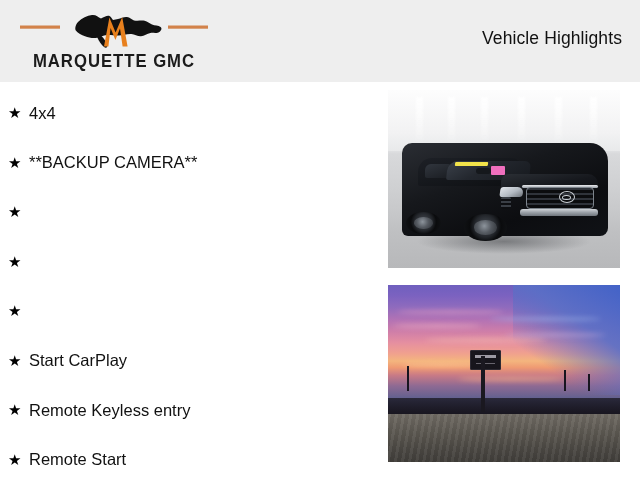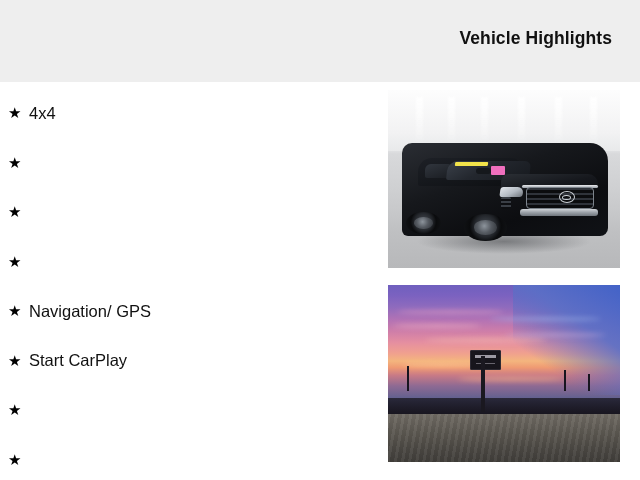--- a/index.html
+++ b/index.html
@@ -51,24 +51,24 @@
     font-size: 19px;
     letter-spacing: 1.1px;
     color: #1b1b1b;
     transform: scaleX(0.88);
     transform-origin: center center;
     white-space: nowrap;
   }
 
   .page-title {
     position: absolute;
-    right: 28px;
+    right: 18px;
     top: 28px;
     font-size: 17.5px;
-    font-weight: bold;
+    font-weight: normal;
     color: #111111;
     letter-spacing: 0.1px;
     white-space: nowrap;
   }
 
   
   .features {
     position: absolute;
     left: 0;
     top: 88px;
@@ -416,59 +416,112 @@
     position: absolute;
     width: 2px;
     background: #17151f;
   }
 </style>
 </head>
 <body>
 
 <div class="header">
 
+  <div class="logo-block">
+
+    <div class="logo-mark">
+      <svg viewBox="0 0 200 44" width="200" height="44" xmlns="http://www.w3.org/2000/svg">
+
+        <rect x="6" y="19.5" width="40" height="3.2" fill="#d2824a"></rect>
+
+        <rect x="154" y="19.5" width="40" height="3.2" fill="#d2824a"></rect>
+
+        <path fill="#111111" d="M64 16
+          C 68 12, 73 9.5, 78 9
+          C 82 8.6, 84 11, 87 12.5
+          C 90 11, 92.5 9.4, 95 9.8
+          C 97 10.2, 97.6 12.6, 99 14
+          L 104 13
+          C 107 12.2, 110 10.6, 113 11
+          C 116 11.4, 117.4 13.6, 120 14.4
+          C 123.4 15.4, 127 14.2, 130.6 14.8
+          C 133.6 15.3, 135.4 17.4, 138 18.6
+          C 140.8 19.8, 144.4 19.2, 146.6 21
+          C 148.2 22.3, 147.4 24, 146 25.4
+          C 143.6 27.8, 139.4 26.4, 136.4 27
+          C 133 27.7, 130.4 30, 127 30.2
+          C 123.6 30.4, 120.8 28.2, 117.4 28
+          C 113 27.7, 108.8 29.4, 104.4 29.6
+          C 100.6 29.8, 96.8 28.6, 93 29
+          C 89 29.4, 85.6 31.6, 81.6 32
+          C 78 32.4, 74.4 31.4, 71 30.2
+          C 67.6 29, 64 27.6, 62 24.8
+          C 60.4 22.6, 61.8 18.2, 64 16 Z"></path>
+        <path fill="#111111" d="M85 28 C 88 30, 90.6 33.4, 92.4 36.6
+          C 93.4 38.4, 93.8 40.6, 92.6 41.4
+          C 91.2 42.3, 89.4 40.6, 88 39
+          C 85.6 36.2, 83.4 32.6, 82.6 29.6
+          C 82.3 28.4, 83.6 27.1, 85 28 Z"></path>
+
+        <path fill="#e8801d" d="M90 40.5
+          L 95.4 11.5
+          L 101.6 26.5
+          L 108.2 11
+          L 113.6 40.5
+          L 108.6 40.5
+          L 106 22.5
+          L 101.4 34
+          L 96.6 22
+          L 94.4 40.5 Z"></path>
+      </svg>
+    </div>
+
+    <div class="logo-wordmark">MARQUETTE GMC</div>
+  </div>
 
   <div class="page-title">Vehicle Highlights</div>
 </div>
 
 <ul class="features">
 
   <li class="feature-item">
     <span class="feature-star">★</span>
     <span class="feature-label">4x4</span>
   </li>
 
   <li class="feature-item">
     <span class="feature-star">★</span>
-  </li>
-
-  <li class="feature-item">
-    <span class="feature-star">★</span>
-  </li>
-
-  <li class="feature-item">
-    <span class="feature-star">★</span>
-  </li>
-
-  <li class="feature-item">
-    <span class="feature-star">★</span>
-    <span class="feature-label">Navigation/ GPS</span>
+    <span class="feature-label">**BACKUP CAMERA**</span>
+  </li>
+
+  <li class="feature-item">
+    <span class="feature-star">★</span>
+  </li>
+
+  <li class="feature-item">
+    <span class="feature-star">★</span>
+  </li>
+
+  <li class="feature-item">
+    <span class="feature-star">★</span>
   </li>
 
   <li class="feature-item">
     <span class="feature-star">★</span>
     <span class="feature-label">Start CarPlay</span>
   </li>
 
   <li class="feature-item">
     <span class="feature-star">★</span>
-  </li>
-
-  <li class="feature-item">
-    <span class="feature-star">★</span>
+    <span class="feature-label">Remote Keyless entry</span>
+  </li>
+
+  <li class="feature-item">
+    <span class="feature-star">★</span>
+    <span class="feature-label">Remote Start</span>
   </li>
 </ul>
 
 <div class="photo photo-truck">
   <div class="photo-inner">
     <div class="showroom-bg"></div>
     <div class="showroom-ceiling"></div>
 
     <div class="ceil-light" style="left:12%;"></div>
     <div class="ceil-light" style="left:26%;"></div>

